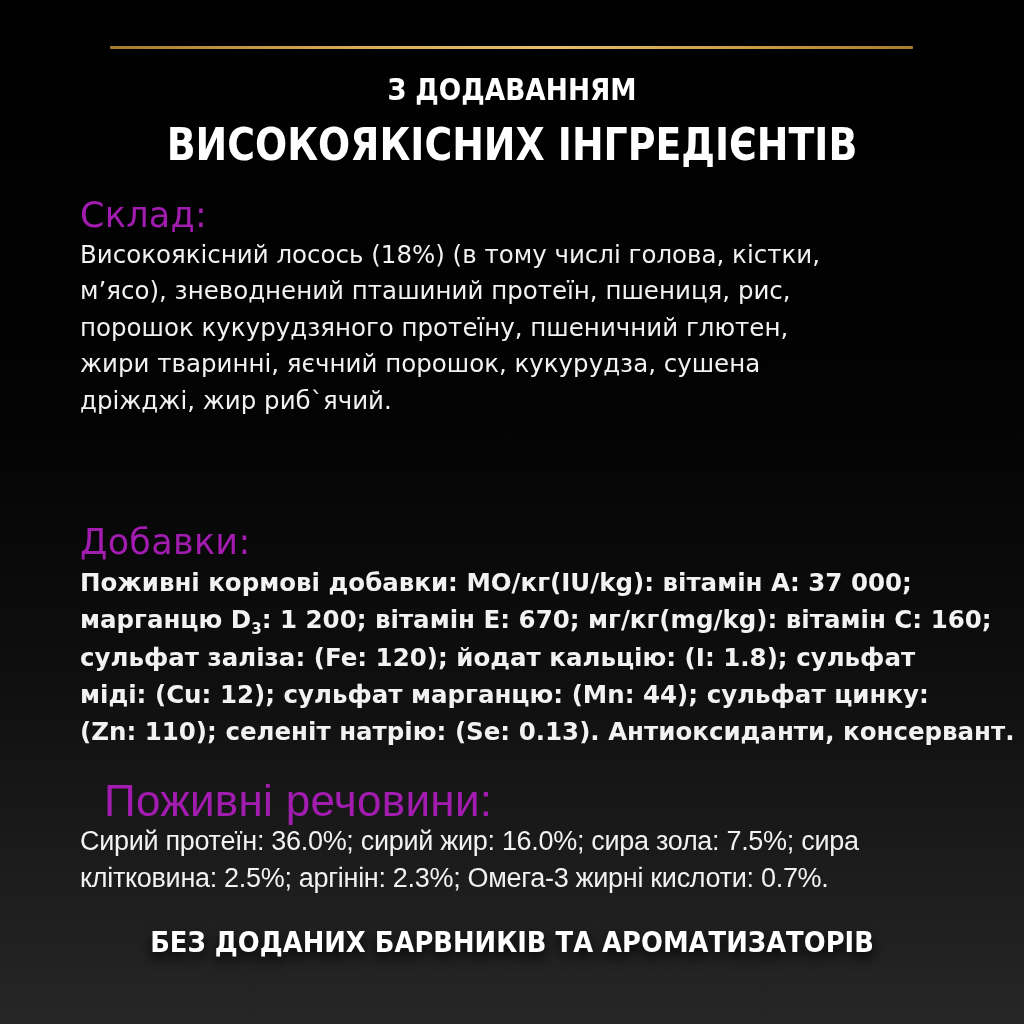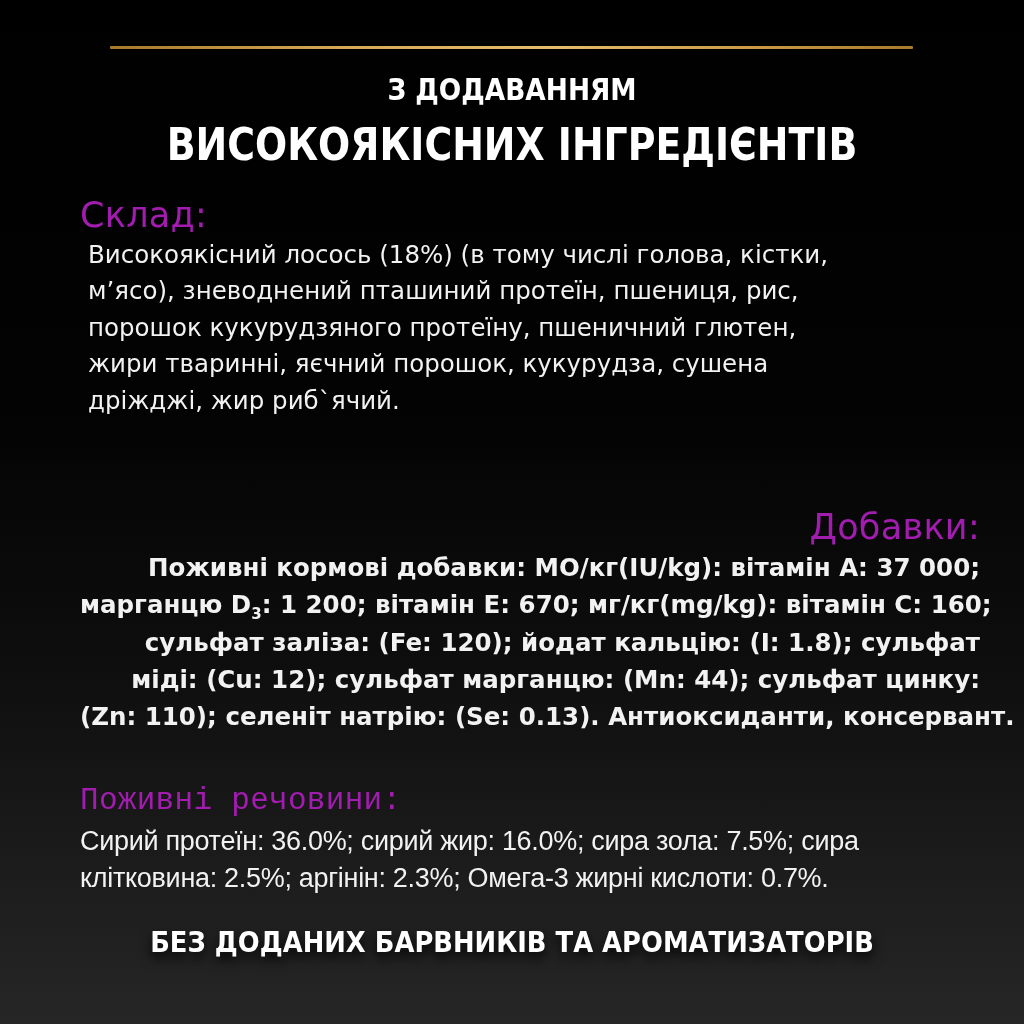--- a/index.html
+++ b/index.html
@@ -66,28 +66,29 @@
     letter-spacing: 0.3px;
   }
   .body-line {
     font-family: "DejaVu Sans", sans-serif;
     font-size: 24.5px;
     color: #f2f2f2;
     white-space: nowrap;
     margin: 0;
   }
   #sec-ingredients { top: 193px; }
-  #sec-ingredients .body-line { line-height: 36.4px; margin-left: 8px; }
-  #sec-additives { top: 505px; text-align: right; }
+  #sec-ingredients .body-line { line-height: 36.4px; }
+  #sec-additives { top: 520px; }
   #sec-additives .body-line { line-height: 37.3px; font-weight: bold; }
   #sec-nutrients { top: 779px; }
   #sec-nutrients .section-heading {
-    font-family: Liberation Mono, monospace;
-    font-size: 31px;
+    font-family: Liberation Sans, sans-serif;
+    font-size: 44px;
     line-height: 44px;
+    margin-left: 24px;
   }
   #sec-nutrients .body-line {
     font-family: "Liberation Sans", sans-serif;
     font-size: 27px;
     line-height: 37px;
     letter-spacing: -0.3px;
   }
   sub.sub3 {
     font-size: 15px;
     vertical-align: -6px;

